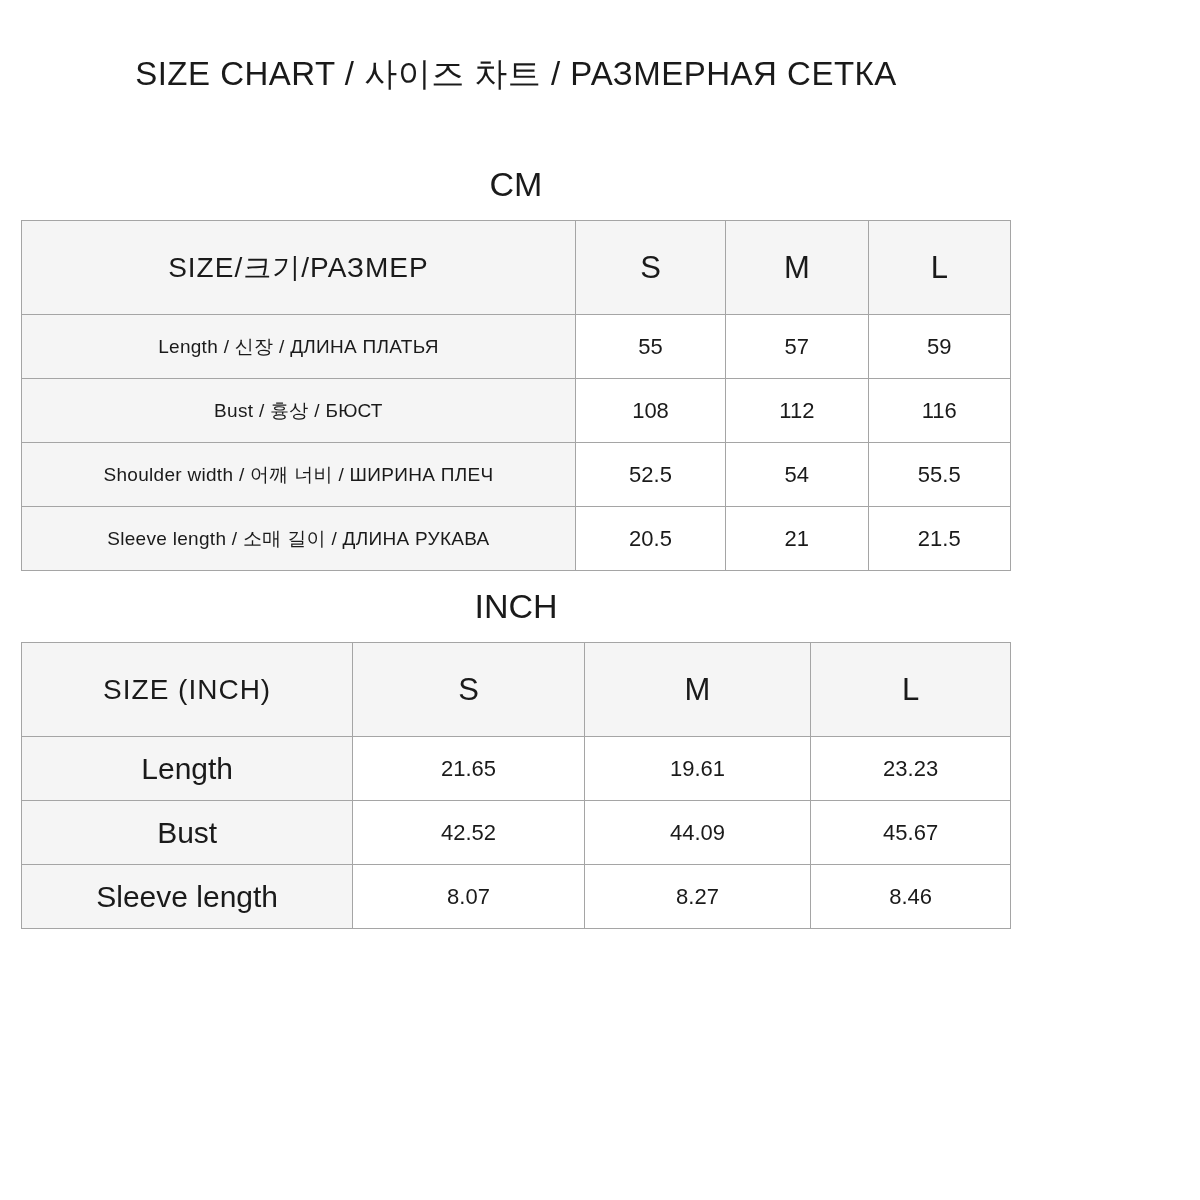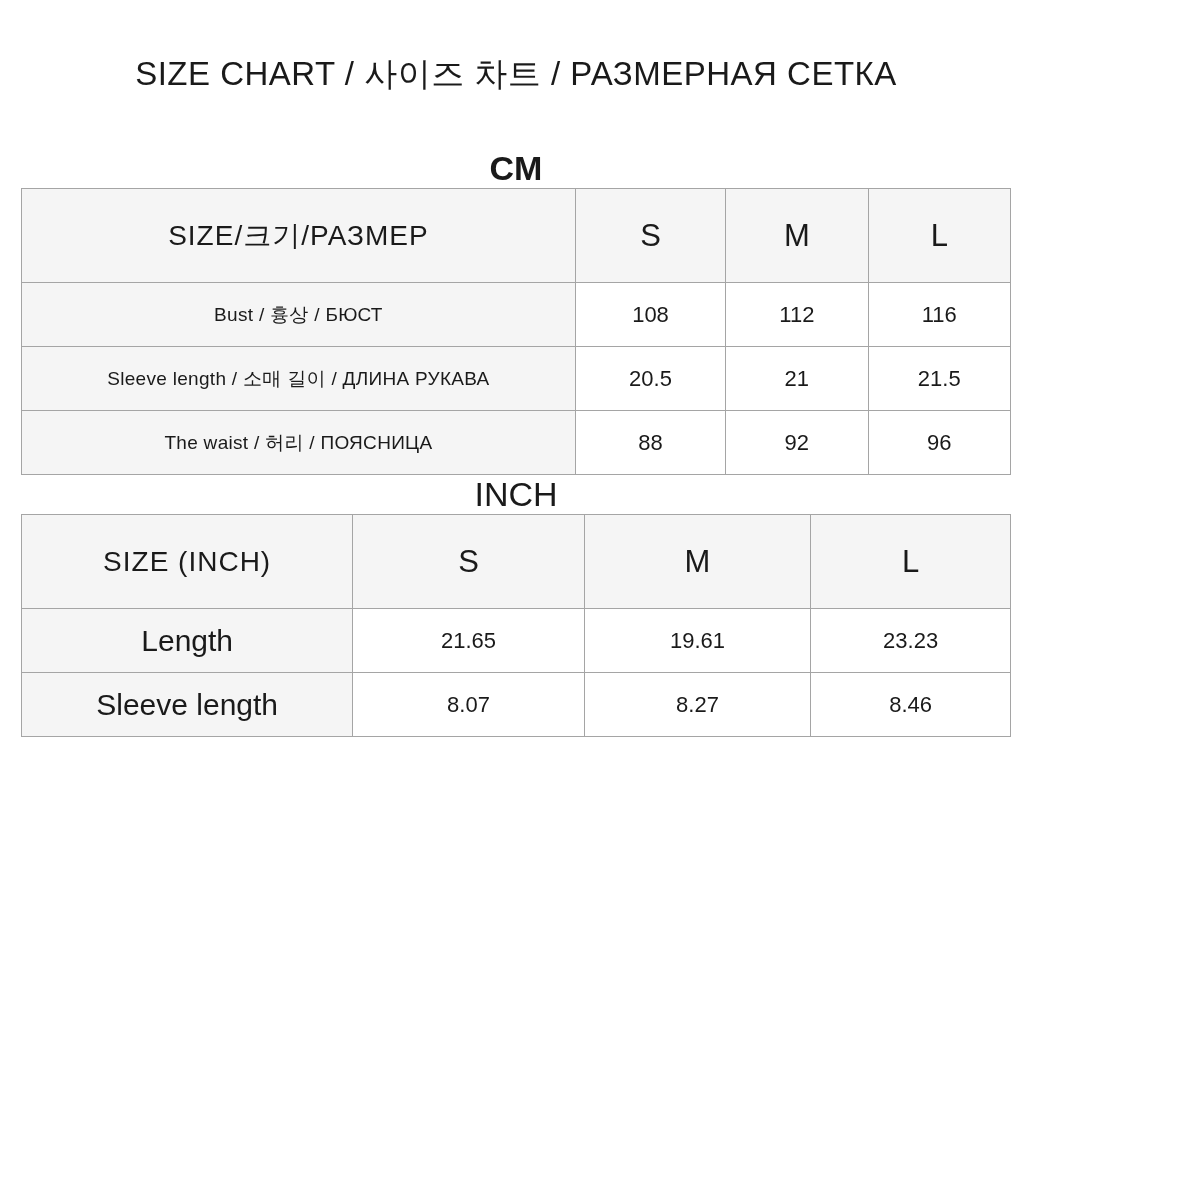--- a/index.html
+++ b/index.html
@@ -17,26 +17,26 @@
     font-size: 33px;
     font-weight: 400;
     letter-spacing: 0.5px;
     white-space: nowrap;
   }
   .section-heading {
     text-align: center;
     font-size: 34px;
     font-weight: 400;
   }
-  .heading-cm   { margin-top: 52px; font-weight: bold; }
+  .heading-cm   { margin-top: 68px; }
   .heading-inch { }
 
   table.size-table {
     width: 990px;
-    margin: 0 auto;
+    margin: 16px auto;
     border-collapse: collapse;
     table-layout: fixed;
   }
   .cm-table   { margin-top: 26px; }
   .inch-table { margin-top: 22px; }
 
   .size-table th, .size-table td {
     border: 1px solid #a5a5a5;
     text-align: center;
     vertical-align: middle;
@@ -79,36 +79,42 @@
     <thead>
       <tr>
         <th class="header-label">SIZE/크기/РАЗМЕР</th>
         <th class="size-col-header">S</th>
         <th class="size-col-header">M</th>
         <th class="size-col-header">L</th>
       </tr>
     </thead>
     <tbody>
       <tr>
+        <td class="label-cell">Length / 신장 / ДЛИНА ПЛАТЬЯ</td>
+        <td>55</td>
+        <td>57</td>
+        <td>59</td>
+      </tr>
+      <tr>
         <td class="label-cell">Bust / 흉상 / БЮСТ</td>
         <td>108</td>
         <td>112</td>
         <td>116</td>
       </tr>
       <tr>
+        <td class="label-cell">Shoulder width / 어깨 너비 / ШИРИНА ПЛЕЧ</td>
+        <td>52.5</td>
+        <td>54</td>
+        <td>55.5</td>
+      </tr>
+      <tr>
         <td class="label-cell">Sleeve length / 소매 길이 / ДЛИНА РУКАВА</td>
         <td>20.5</td>
         <td>21</td>
         <td>21.5</td>
-      </tr>
-      <tr>
-        <td class="label-cell">The waist / 허리 / ПОЯСНИЦА</td>
-        <td>88</td>
-        <td>92</td>
-        <td>96</td>
       </tr>
     </tbody>
   </table>
 
   <div class="section-heading heading-inch">INCH</div>
 
   <table class="size-table inch-table">
     <colgroup>
       <col style="width:33.5%">
         <col style="width:23.4%">
@@ -124,20 +130,26 @@
       </tr>
     </thead>
     <tbody>
       <tr>
         <td class="label-cell">Length</td>
         <td>21.65</td>
         <td>19.61</td>
         <td>23.23</td>
       </tr>
       <tr>
+        <td class="label-cell">Bust</td>
+        <td>42.52</td>
+        <td>44.09</td>
+        <td>45.67</td>
+      </tr>
+      <tr>
         <td class="label-cell">Sleeve length</td>
         <td>8.07</td>
         <td>8.27</td>
         <td>8.46</td>
       </tr>
     </tbody>
   </table>
 
 </div>
 

